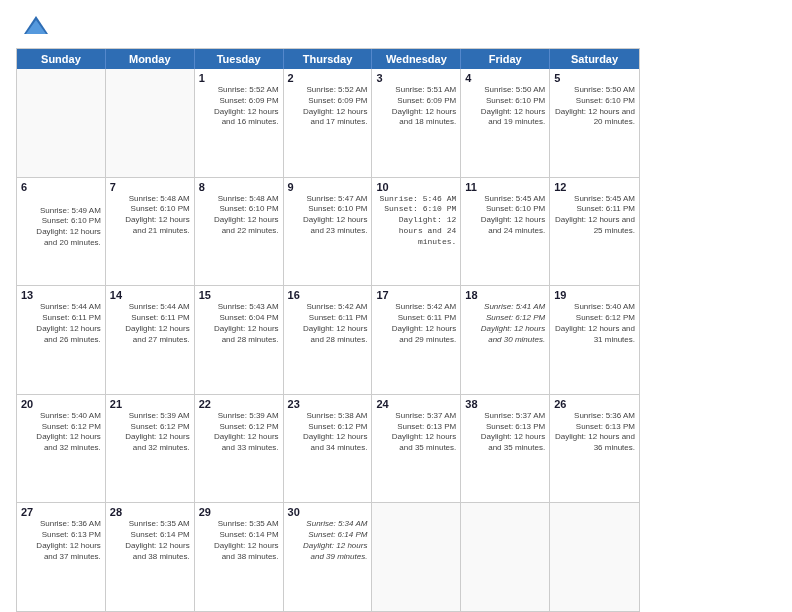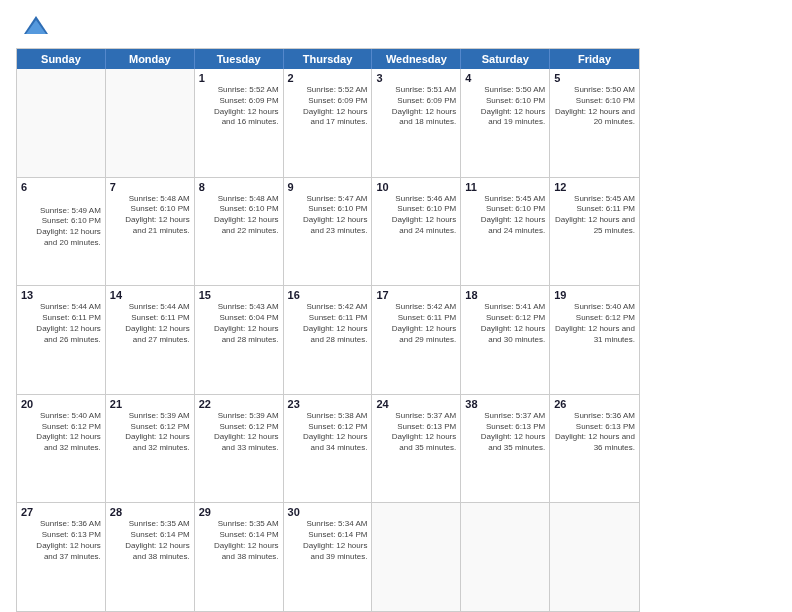--- a/index.html
+++ b/index.html
@@ -138,22 +138,22 @@
     </div>
   </div>
 
   <div class="calendar">
     <div class="cal-header">
     <div class="cal-header-cell">Sunday</div>
         <div class="cal-header-cell">Monday</div>
         <div class="cal-header-cell">Tuesday</div>
         <div class="cal-header-cell">Thursday</div>
         <div class="cal-header-cell">Wednesday</div>
+        <div class="cal-header-cell">Friday</div>
         <div class="cal-header-cell">Saturday</div>
-        <div class="cal-header-cell">Friday</div>
       </div>
     <div class="cal-body">
     <div class="cal-row">
           <div class="cal-cell empty"></div>
           <div class="cal-cell empty"></div>
           <div class="cal-cell">
             <span class="day-num">1</span>
             <div class="cell-info" style="white-space: pre-line;">Sunrise: 5:52 AM
 Sunset: 6:09 PM
 Daylight: 12 hours and 16 minutes.</div>
@@ -203,21 +203,21 @@
 Daylight: 12 hours and 22 minutes.</div>
           </div>
           <div class="cal-cell">
             <span class="day-num">9</span>
             <div class="cell-info" style="white-space: pre-line;">Sunrise: 5:47 AM
 Sunset: 6:10 PM
 Daylight: 12 hours and 23 minutes.</div>
           </div>
           <div class="cal-cell">
             <span class="day-num">10</span>
-            <div class="cell-info" style="white-space: pre-line;">Sunrise: 5:46 AM
+            <div class="cell-info" style="white-space: pre-line; font-family: Liberation Mono, monospace;">Sunrise: 5:46 AM
 Sunset: 6:10 PM
 Daylight: 12 hours and 24 minutes.</div>
           </div>
           <div class="cal-cell">
             <span class="day-num">11</span>
             <div class="cell-info" style="white-space: pre-line;">Sunrise: 5:45 AM
 Sunset: 6:10 PM
 Daylight: 12 hours and 24 minutes.</div>
           </div>
           <div class="cal-cell">
@@ -253,21 +253,21 @@
 Daylight: 12 hours and 28 minutes.</div>
           </div>
           <div class="cal-cell">
             <span class="day-num">17</span>
             <div class="cell-info" style="white-space: pre-line;">Sunrise: 5:42 AM
 Sunset: 6:11 PM
 Daylight: 12 hours and 29 minutes.</div>
           </div>
           <div class="cal-cell">
             <span class="day-num">18</span>
-            <div class="cell-info" style="white-space: pre-line;">Sunrise: 5:41 AM
+            <div class="cell-info" style="white-space: pre-line; font-style: italic;">Sunrise: 5:41 AM
 Sunset: 6:12 PM
 Daylight: 12 hours and 30 minutes.</div>
           </div>
           <div class="cal-cell">
             <span class="day-num">19</span>
             <div class="cell-info" style="white-space: pre-line;">Sunrise: 5:40 AM
 Sunset: 6:12 PM
 Daylight: 12 hours and 31 minutes.</div>
           </div>
         </div>
@@ -329,21 +329,21 @@
 Daylight: 12 hours and 38 minutes.</div>
           </div>
           <div class="cal-cell">
             <span class="day-num">29</span>
             <div class="cell-info" style="white-space: pre-line;">Sunrise: 5:35 AM
 Sunset: 6:14 PM
 Daylight: 12 hours and 38 minutes.</div>
           </div>
           <div class="cal-cell">
             <span class="day-num">30</span>
-            <div class="cell-info" style="white-space: pre-line;">Sunrise: 5:34 AM
+            <div class="cell-info" style="white-space: pre-line; font-style: italic;">Sunrise: 5:34 AM
 Sunset: 6:14 PM
 Daylight: 12 hours and 39 minutes.</div>
           </div>
           <div class="cal-cell empty"></div>
           <div class="cal-cell empty"></div>
           <div class="cal-cell empty"></div>
         </div>
       </div>
   </div>
 </div>

